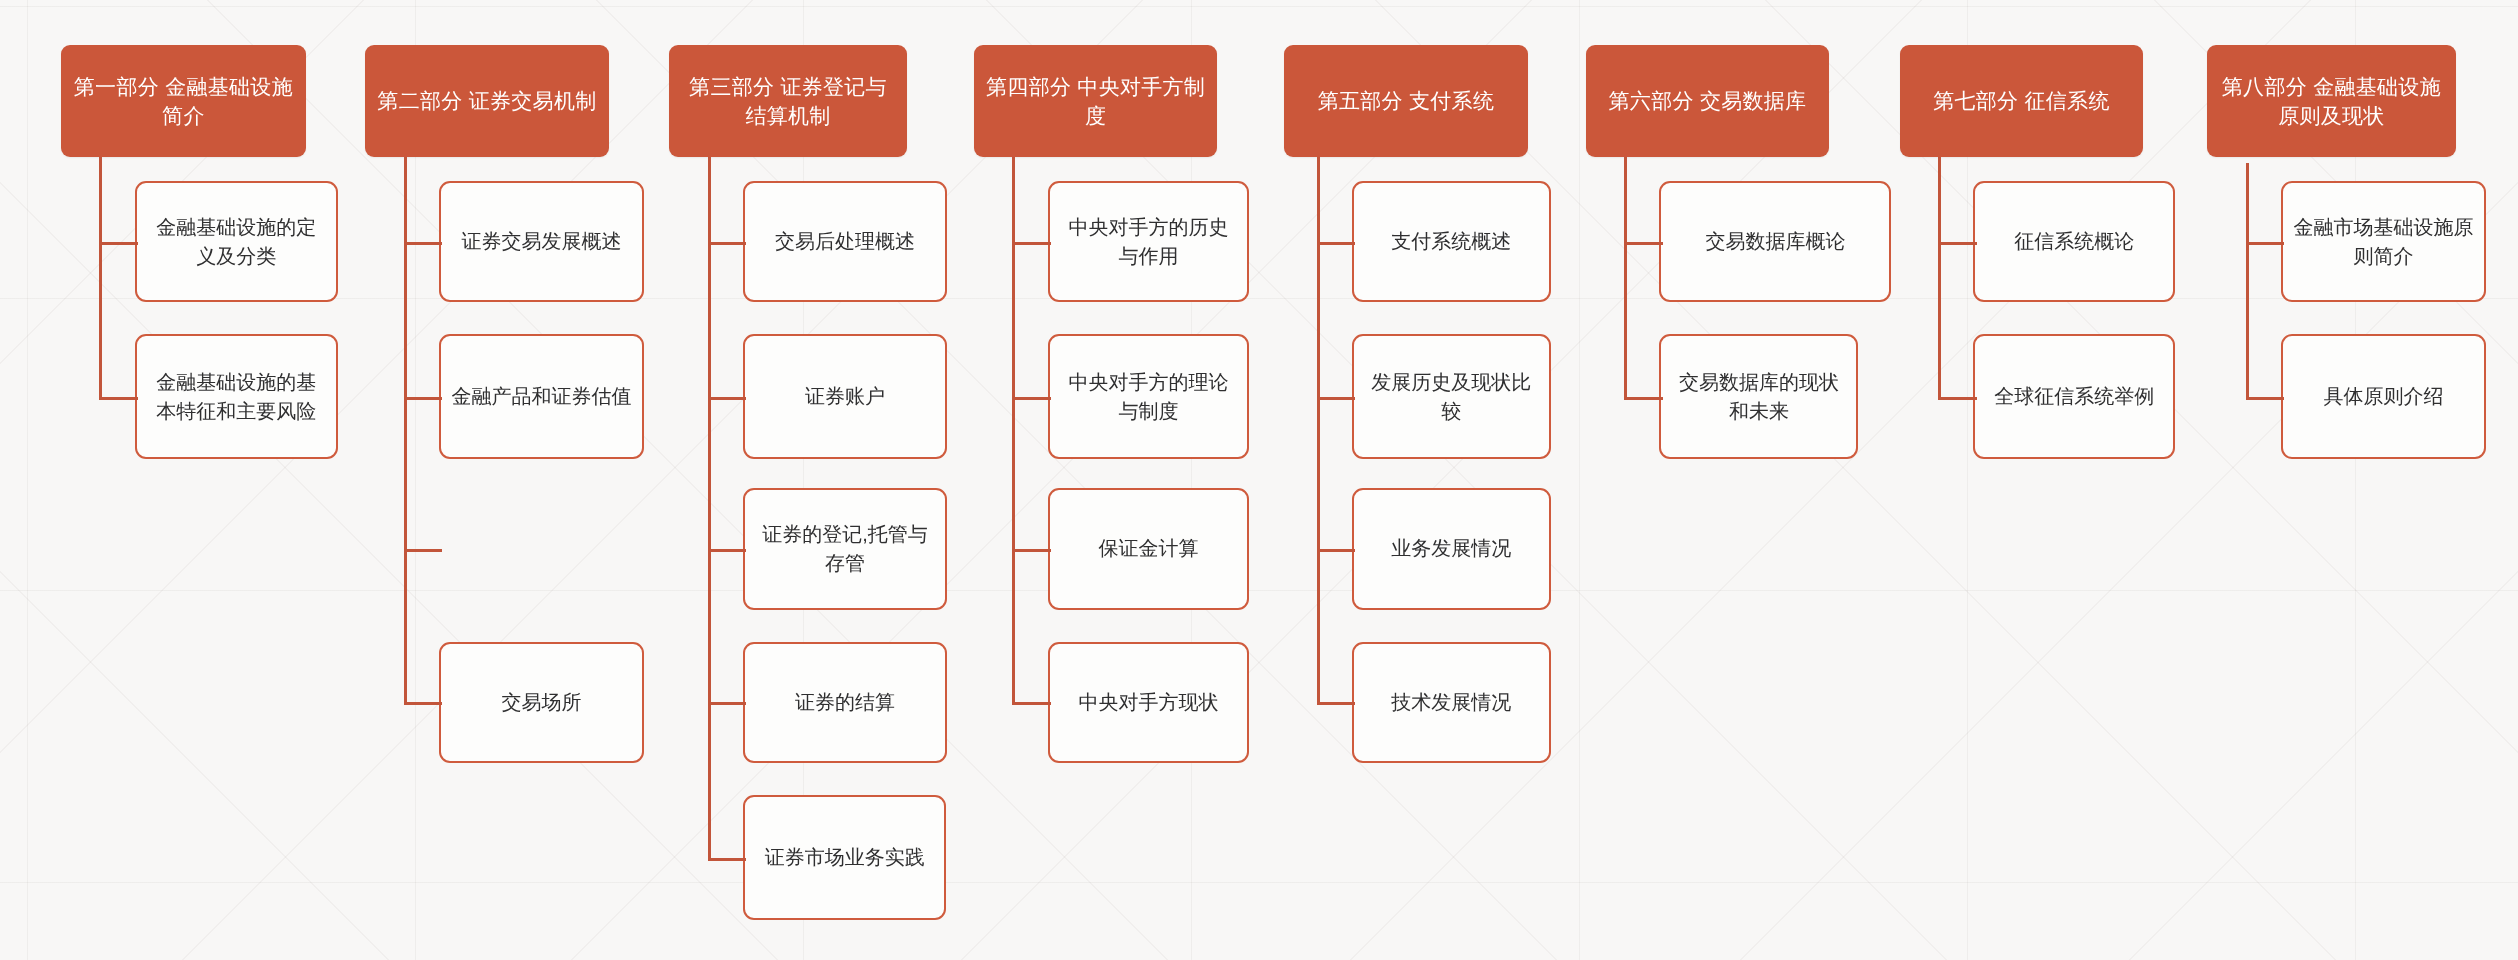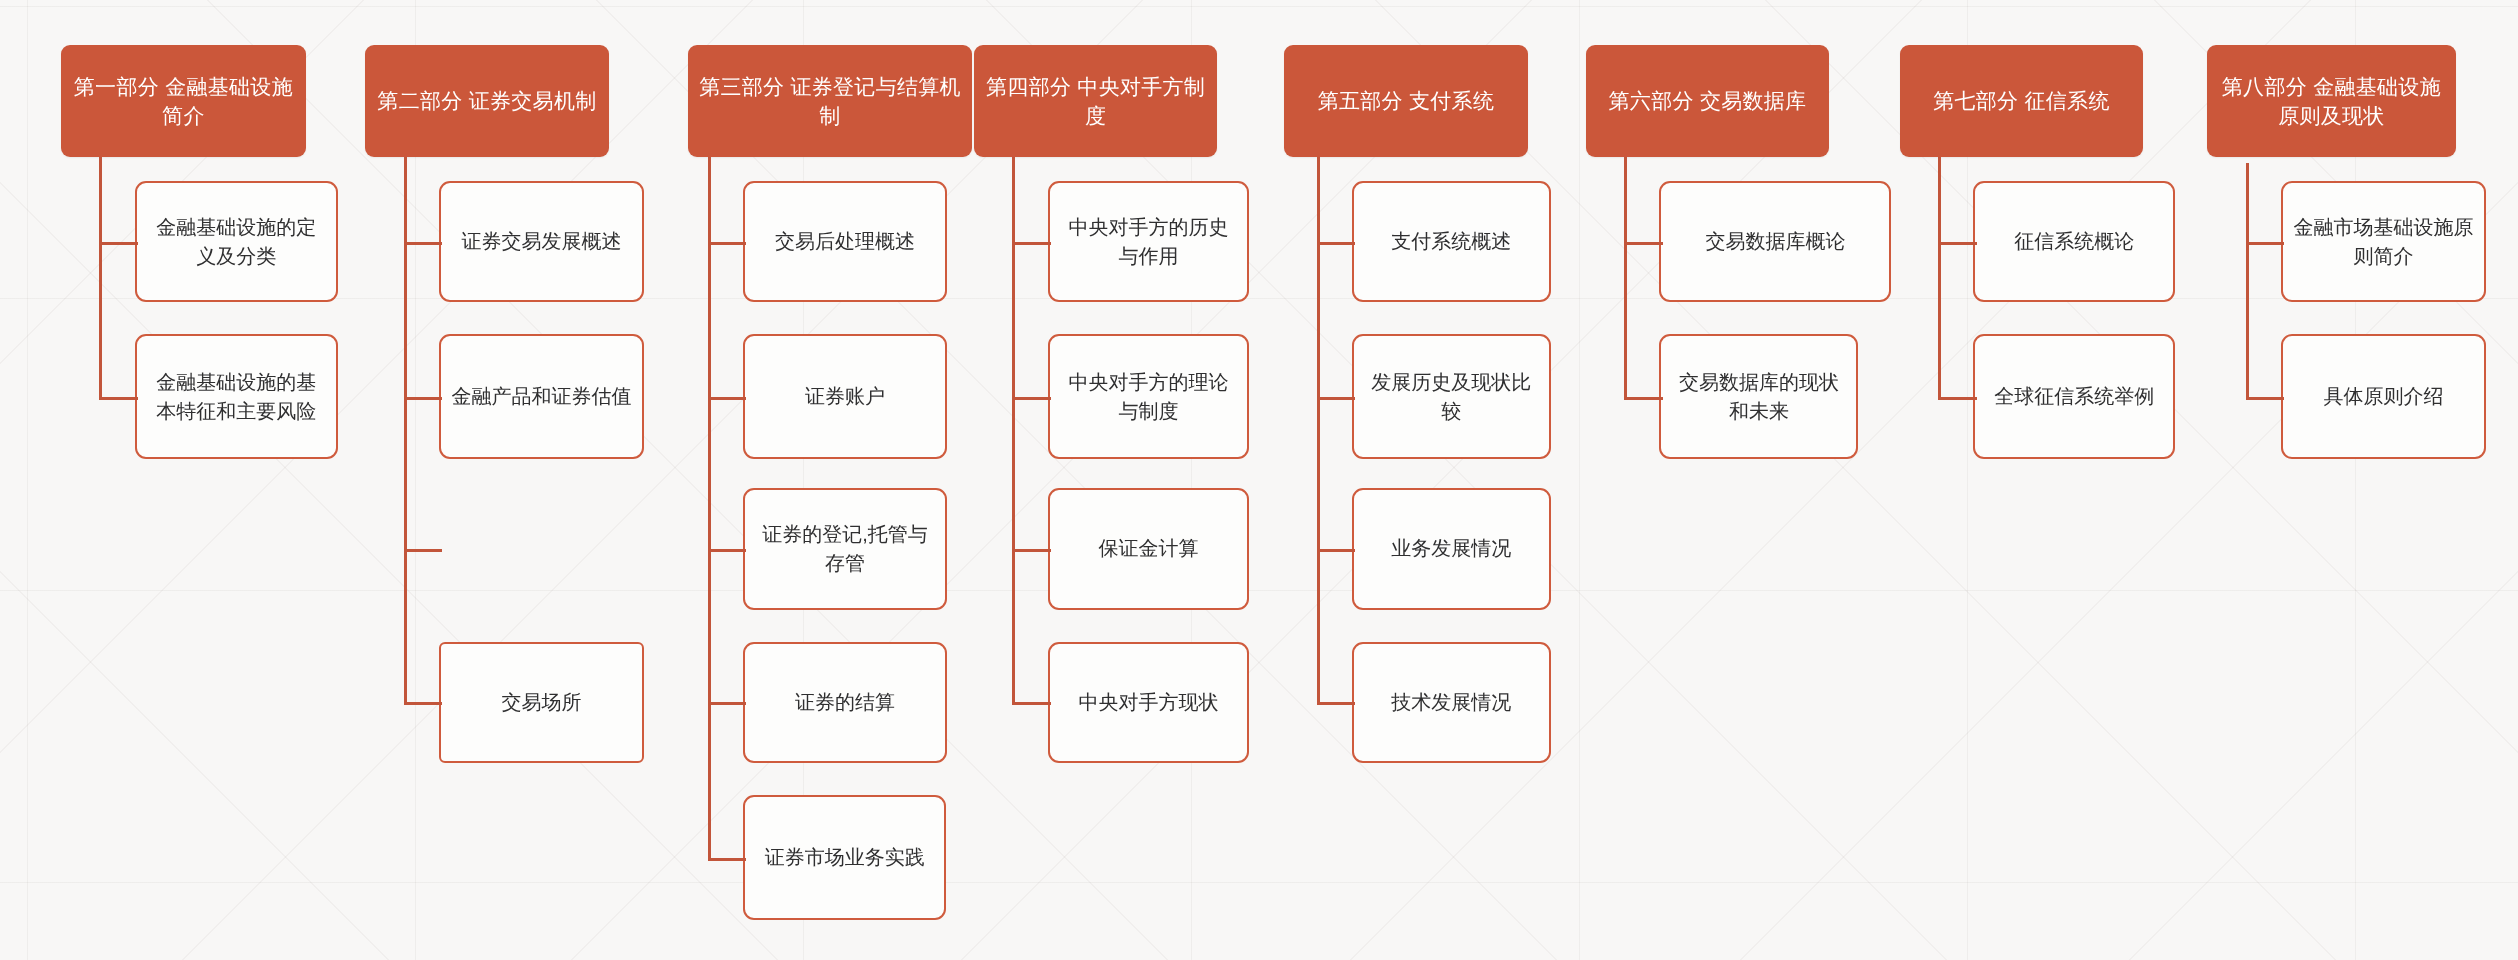--- a/index.html
+++ b/index.html
@@ -97,24 +97,24 @@
     <div class="stub" style="left: 99.3104px; top: 241.6px; width: 38.4427px;"></div>
     <div class="child-node" style="left: 134.55px; top: 334.4px; width: 203.426px; height: 124.8px;">金融基础设施的基本特征和主要风险</div>
     <div class="stub" style="left: 99.3104px; top: 396.8px; width: 38.4427px;"></div>
     <div class="trunk" style="left: 99.3104px; top: 156.8px; height: 241.6px;"></div>
     <div class="root-node" style="left: 365.206px; top: 44.8px; width: 243.471px; min-height: 112px; height: auto;">第二部分 证券交易机制</div>
     <div class="child-node" style="left: 438.888px; top: 180.8px; width: 205.028px; height: 121.6px;">证券交易发展概述</div>
     <div class="stub" style="left: 403.649px; top: 241.6px; width: 38.4427px;"></div>
     <div class="child-node" style="left: 438.888px; top: 334.4px; width: 205.028px; height: 124.8px;">金融产品和证券估值</div>
     <div class="stub" style="left: 403.649px; top: 396.8px; width: 38.4427px;"></div>
     <div class="stub" style="left: 403.649px; top: 548.8px; width: 38.4427px;"></div>
-    <div class="child-node" style="left: 438.888px; top: 641.6px; width: 205.028px; height: 121.6px; border-radius: 6px;">交易场所</div>
+    <div class="child-node" style="left: 438.888px; top: 641.6px; width: 205.028px; height: 121.6px;">交易场所</div>
     <div class="stub" style="left: 403.649px; top: 702.4px; width: 38.4427px;"></div>
     <div class="trunk" style="left: 403.649px; top: 156.8px; height: 547.2px;"></div>
-    <div class="root-node" style="left: 688px; top: 44.8px; width: 284px; min-height: 112px; height: auto;">第三部分 证券登记与结算机制</div>
+    <div class="root-node" style="left: 669px; top: 44.8px; width: 238px; min-height: 112px; height: auto;">第三部分 证券登记与结算机制</div>
     <div class="child-node" style="left: 743.226px; top: 180.8px; width: 203.426px; height: 121.6px;">交易后处理概述</div>
     <div class="stub" style="left: 707.987px; top: 241.6px; width: 38.4427px;"></div>
     <div class="child-node" style="left: 743.226px; top: 334.4px; width: 203.426px; height: 124.8px;">证券账户</div>
     <div class="stub" style="left: 707.987px; top: 396.8px; width: 38.4427px;"></div>
     <div class="child-node" style="left: 743.226px; top: 488px; width: 203.426px; height: 121.6px;">证券的登记,托管与存管</div>
     <div class="stub" style="left: 707.987px; top: 548.8px; width: 38.4427px;"></div>
     <div class="child-node" style="left: 743.226px; top: 641.6px; width: 203.426px; height: 121.6px;">证券的结算</div>
     <div class="stub" style="left: 707.987px; top: 702.4px; width: 38.4427px;"></div>
     <div class="child-node" style="left: 743.226px; top: 795.2px; width: 203px; height: 124.8px;">证券市场业务实践</div>
     <div class="stub" style="left: 707.987px; top: 857.6px; width: 38.4427px;"></div>

